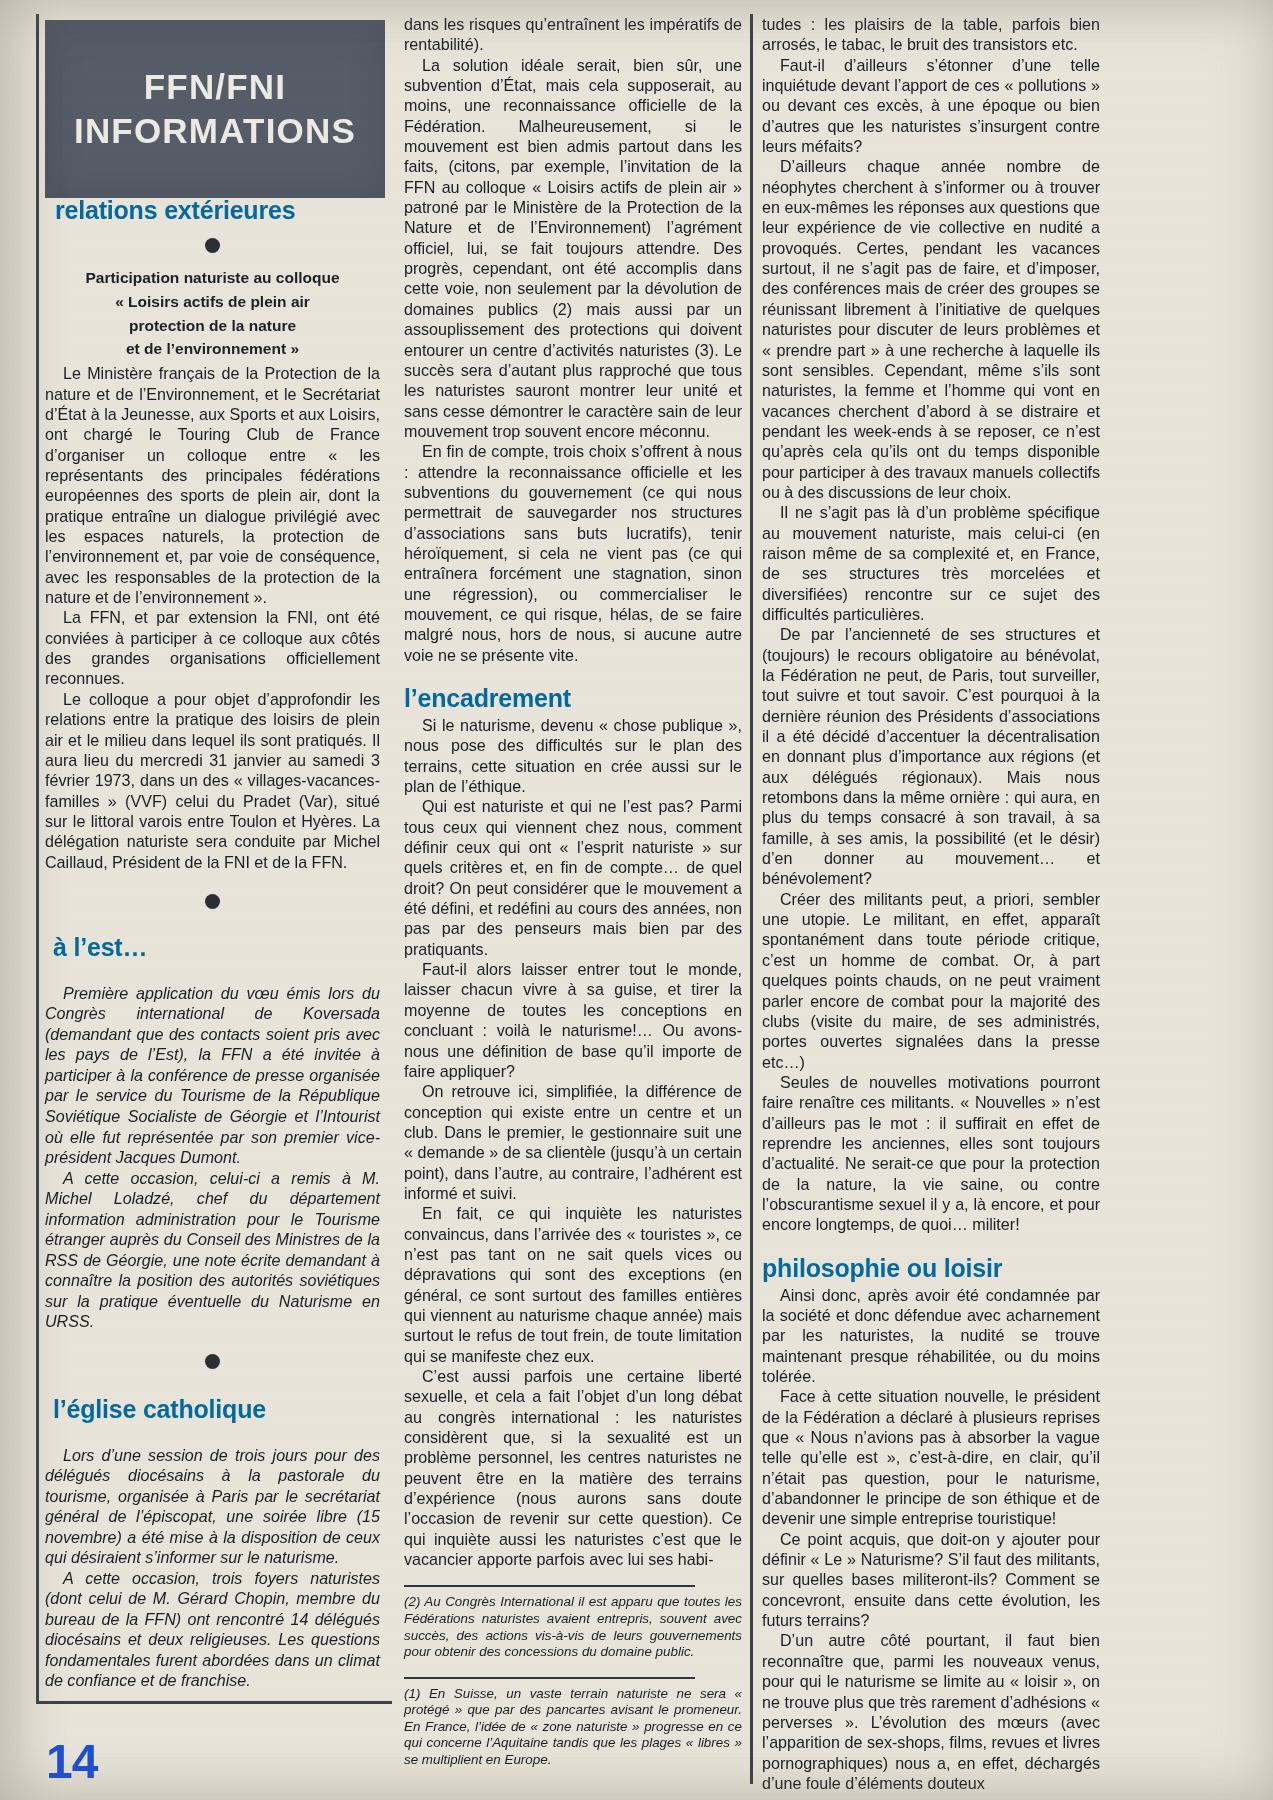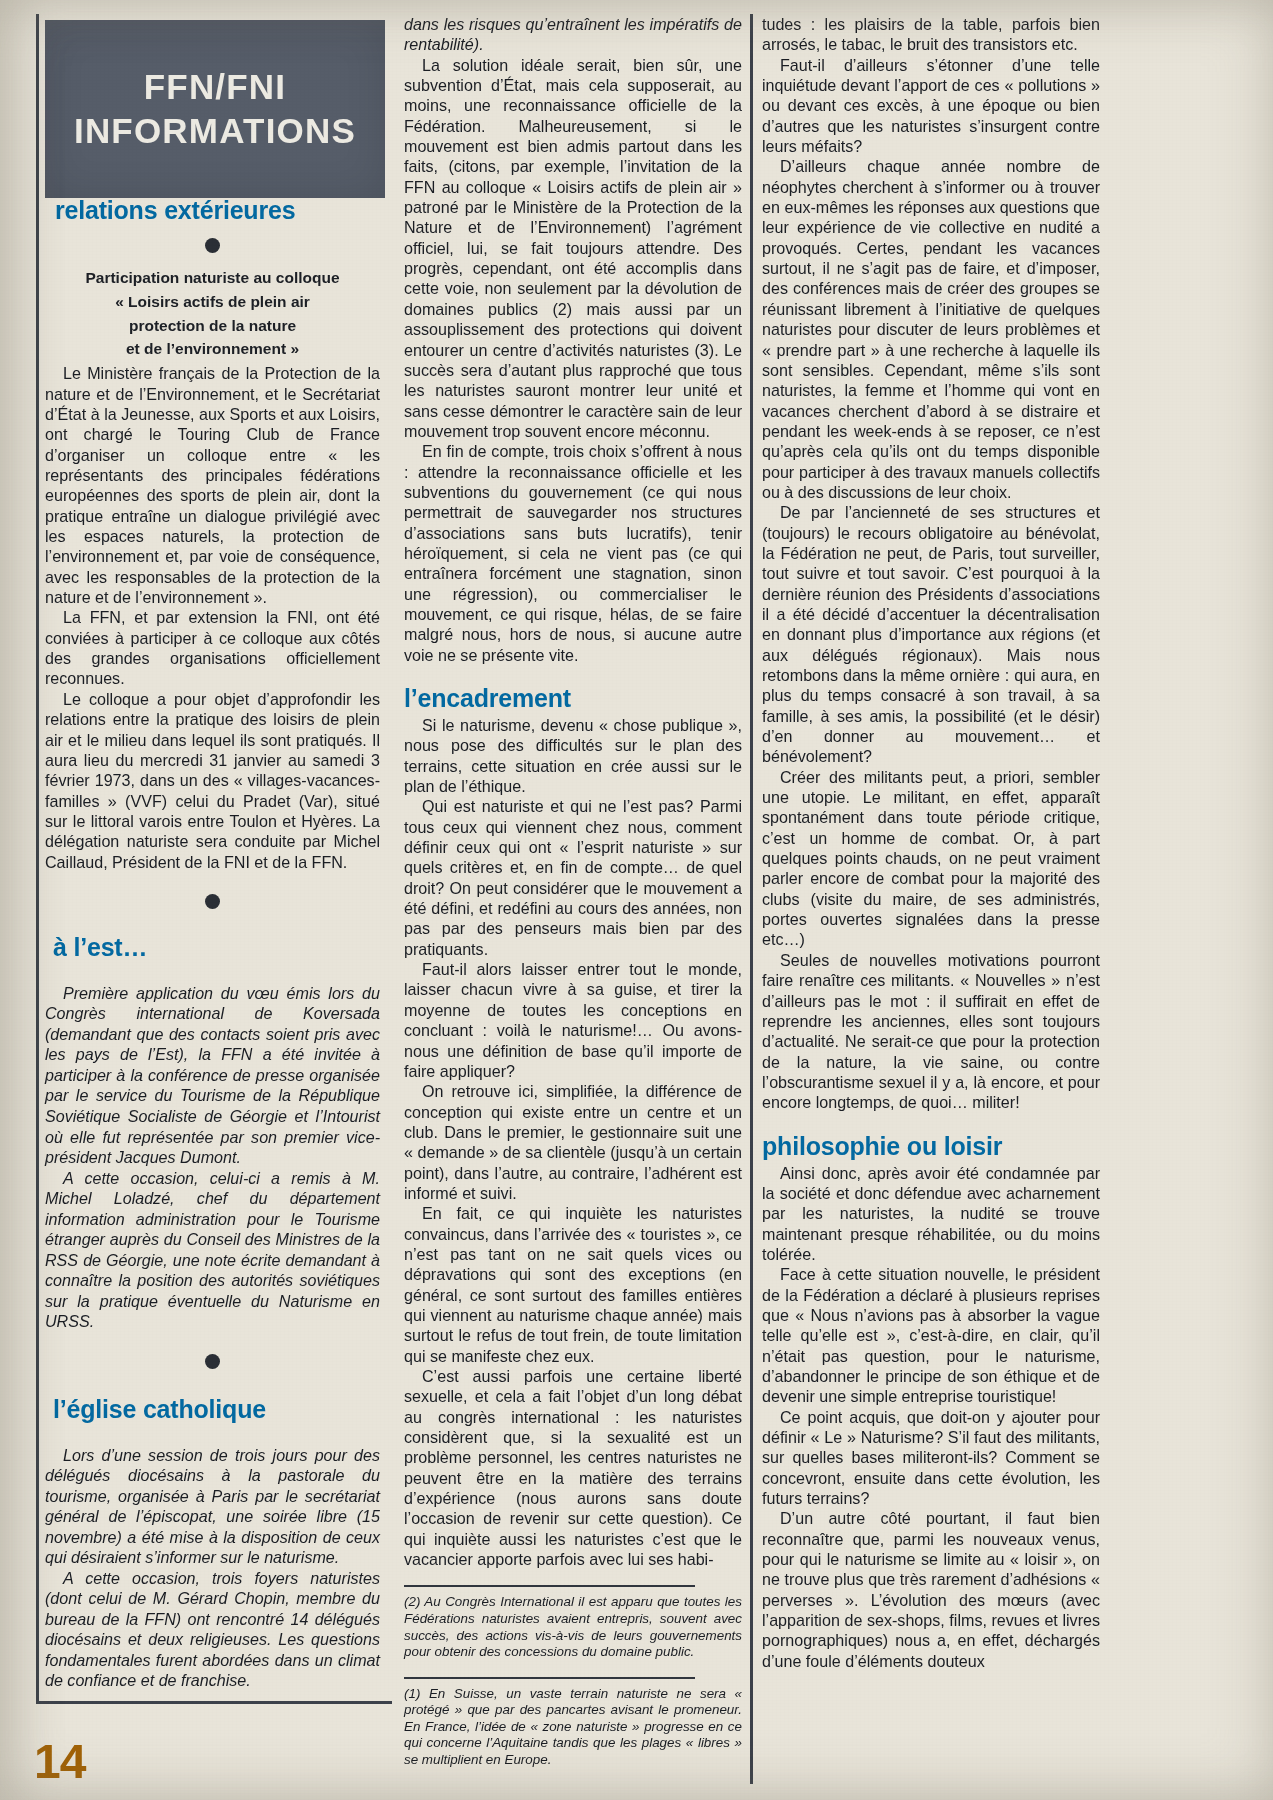--- a/index.html
+++ b/index.html
@@ -169,25 +169,25 @@
     border: 0;
     border-top: 2px solid #31363e;
     width: 86%;
     margin: 16px 0 7px 0;
   }
   .gap-md { height: 19px; }
 
   
   .folio {
     position: absolute;
-    left: 34px;
+    left: 46px;
     bottom: 14px;
     font-size: 48px;
     font-weight: bold;
-    color: #a16207;
+    color: #1d4ed8;
     letter-spacing: -1px;
     line-height: 1;
   }
 
   
   .edge-shadow {
     position: absolute;
     inset: 0;
     pointer-events: none;
     box-shadow: inset 0 0 60px rgba(120,112,96,0.30),
@@ -237,21 +237,21 @@
       <div class="bullet-sep" style="margin:22px 0 26px 0;"><span></span></div>
 
       <h2 class="section-head" style="padding-left:8px;">l’église catholique</h2>
       <div class="gap-md"></div>
 
       <p class="ital">Lors d’une session de trois jours pour des délégués diocésains à la pastorale du tourisme, organisée à Paris par le secrétariat général de l’épiscopat, une soirée libre (15 novembre) a été mise à la disposition de ceux qui désiraient s’informer sur le naturisme.</p>
       <p class="ital">A cette occasion, trois foyers naturistes (dont celui de M. Gérard Chopin, membre du bureau de la FFN) ont rencontré 14 délégués diocésains et deux religieuses. Les questions fondamentales furent abordées dans un climat de confiance et de franchise.</p>
     </div>
 
     <div class="col col2">
-      <p class="body" style="text-indent:0;font-style:italic;">dans les risques qu’entraînent les impératifs de rentabilité).</p>
+      <p class="body" style="text-indent:0;">dans les risques qu’entraînent les impératifs de rentabilité).</p>
       <p class="body">La solution idéale serait, bien sûr, une subvention d’État, mais cela supposerait, au moins, une reconnaissance officielle de la Fédération. Malheureusement, si le mouvement est bien admis partout dans les faits, (citons, par exemple, l’invitation de la FFN au colloque « Loisirs actifs de plein air » patroné par le Ministère de la Protection de la Nature et de l’Environnement) l’agrément officiel, lui, se fait toujours attendre. Des progrès, cependant, ont été accomplis dans cette voie, non seulement par la dévolution de domaines publics (2) mais aussi par un assouplissement des protections qui doivent entourer un centre d’activités naturistes (3). Le succès sera d’autant plus rapproché que tous les naturistes sauront montrer leur unité et sans cesse démontrer le caractère sain de leur mouvement trop souvent encore méconnu.</p>
       <p class="body">En fin de compte, trois choix s’offrent à nous : attendre la reconnaissance officielle et les subventions du gouvernement (ce qui nous permettrait de sauvegarder nos structures d’associations sans buts lucratifs), tenir héroïquement, si cela ne vient pas (ce qui entraînera forcément une stagnation, sinon une régression), ou commercialiser le mouvement, ce qui risque, hélas, de se faire malgré nous, hors de nous, si aucune autre voie ne se présente vite.</p>
 
       <div class="gap-md"></div>
       <h2 class="section-head">l’encadrement</h2>
 
       <p class="body">Si le naturisme, devenu « chose publique », nous pose des difficultés sur le plan des terrains, cette situation en crée aussi sur le plan de l’éthique.</p>
       <p class="body">Qui est naturiste et qui ne l’est pas? Parmi tous ceux qui viennent chez nous, comment définir ceux qui ont « l’esprit naturiste » sur quels critères et, en fin de compte… de quel droit? On peut considérer que le mouvement a été défini, et redéfini au cours des années, non pas par des penseurs mais bien par des pratiquants.</p>
       <p class="body">Faut-il alors laisser entrer tout le monde, laisser chacun vivre à sa guise, et tirer la moyenne de toutes les conceptions en concluant : voilà le naturisme!… Ou avons-nous une définition de base qu’il importe de faire appliquer?</p>
       <p class="body">On retrouve ici, simplifiée, la différence de conception qui existe entre un centre et un club. Dans le premier, le gestionnaire suit une « demande » de sa clientèle (jusqu’à un certain point), dans l’autre, au contraire, l’adhérent est informé et suivi.</p>
@@ -261,20 +261,21 @@
       <hr class="note-rule">
       <p class="note">(2) Au Congrès International il est apparu que toutes les Fédérations naturistes avaient entrepris, souvent avec succès, des actions vis-à-vis de leurs gouvernements pour obtenir des concessions du domaine public.</p>
       <hr class="note-rule">
       <p class="note">(1) En Suisse, un vaste terrain naturiste ne sera « protégé » que par des pancartes avisant le promeneur. En France, l’idée de « zone naturiste » progresse en ce qui concerne l’Aquitaine tandis que les plages « libres » se multiplient en Europe.</p>
     </div>
 
     <div class="col col3">
       <p class="body" style="text-indent:0;">tudes : les plaisirs de la table, parfois bien arrosés, le tabac, le bruit des transistors etc.</p>
       <p class="body">Faut-il d’ailleurs s’étonner d’une telle inquiétude devant l’apport de ces « pollutions » ou devant ces excès, à une époque ou bien d’autres que les naturistes s’insurgent contre leurs méfaits?</p>
       <p class="body">D’ailleurs chaque année nombre de néophytes cherchent à s’informer ou à trouver en eux-mêmes les réponses aux questions que leur expérience de vie collective en nudité a provoqués. Certes, pendant les vacances surtout, il ne s’agit pas de faire, et d’imposer, des conférences mais de créer des groupes se réunissant librement à l’initiative de quelques naturistes pour discuter de leurs problèmes et « prendre part » à une recherche à laquelle ils sont sensibles. Cependant, même s’ils sont naturistes, la femme et l’homme qui vont en vacances cherchent d’abord à se distraire et pendant les week-ends à se reposer, ce n’est qu’après cela qu’ils ont du temps disponible pour participer à des travaux manuels collectifs ou à des discussions de leur choix.</p>
+      <p class="body">Il ne s’agit pas là d’un problème spécifique au mouvement naturiste, mais celui-ci (en raison même de sa complexité et, en France, de ses structures très morcelées et diversifiées) rencontre sur ce sujet des difficultés particulières.</p>
       <p class="body">De par l’ancienneté de ses structures et (toujours) le recours obligatoire au bénévolat, la Fédération ne peut, de Paris, tout surveiller, tout suivre et tout savoir. C’est pourquoi à la dernière réunion des Présidents d’associations il a été décidé d’accentuer la décentralisation en donnant plus d’importance aux régions (et aux délégués régionaux). Mais nous retombons dans la même ornière : qui aura, en plus du temps consacré à son travail, à sa famille, à ses amis, la possibilité (et le désir) d’en donner au mouvement… et bénévolement?</p>
       <p class="body">Créer des militants peut, a priori, sembler une utopie. Le militant, en effet, apparaît spontanément dans toute période critique, c’est un homme de combat. Or, à part quelques points chauds, on ne peut vraiment parler encore de combat pour la majorité des clubs (visite du maire, de ses administrés, portes ouvertes signalées dans la presse etc…)</p>
       <p class="body">Seules de nouvelles motivations pourront faire renaître ces militants. « Nouvelles » n’est d’ailleurs pas le mot : il suffirait en effet de reprendre les anciennes, elles sont toujours d’actualité. Ne serait-ce que pour la protection de la nature, la vie saine, ou contre l’obscurantisme sexuel il y a, là encore, et pour encore longtemps, de quoi… militer!</p>
 
       <div class="gap-md"></div>
       <h2 class="section-head">philosophie ou loisir</h2>
 
       <p class="body">Ainsi donc, après avoir été condamnée par la société et donc défendue avec acharnement par les naturistes, la nudité se trouve maintenant presque réhabilitée, ou du moins tolérée.</p>
       <p class="body">Face à cette situation nouvelle, le président de la Fédération a déclaré à plusieurs reprises que « Nous n’avions pas à absorber la vague telle qu’elle est », c’est-à-dire, en clair, qu’il n’était pas question, pour le naturisme, d’abandonner le principe de son éthique et de devenir une simple entreprise touristique!</p>
       <p class="body">Ce point acquis, que doit-on y ajouter pour définir « Le » Naturisme? S’il faut des militants, sur quelles bases militeront-ils? Comment se concevront, ensuite dans cette évolution, les futurs terrains?</p>

